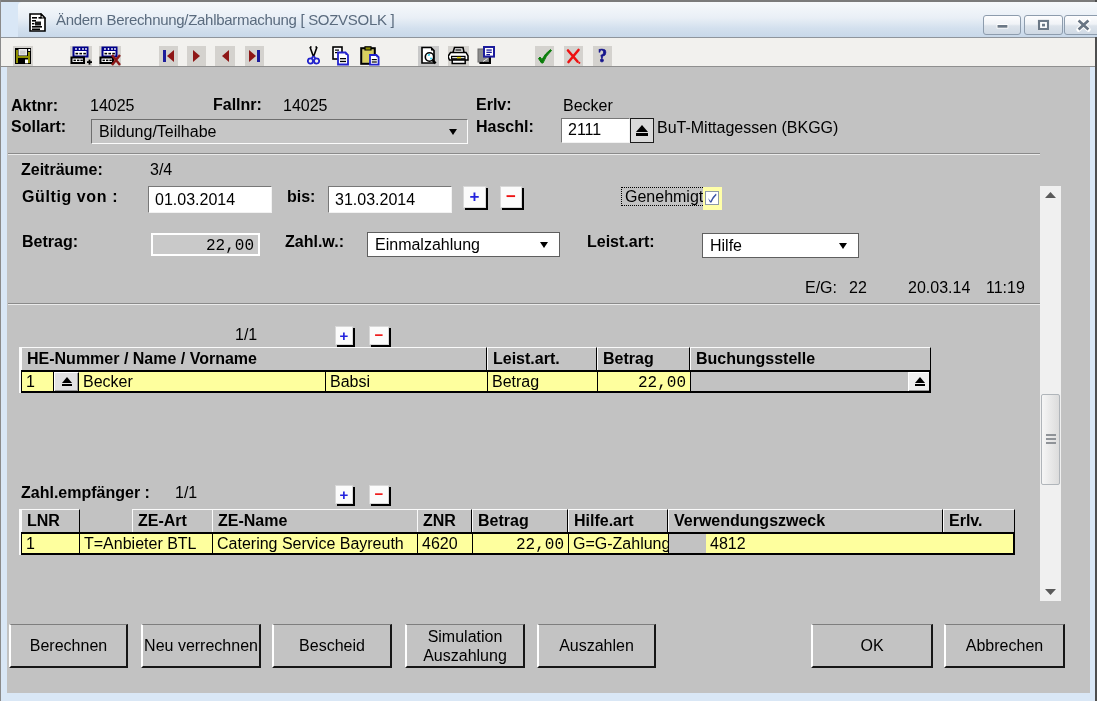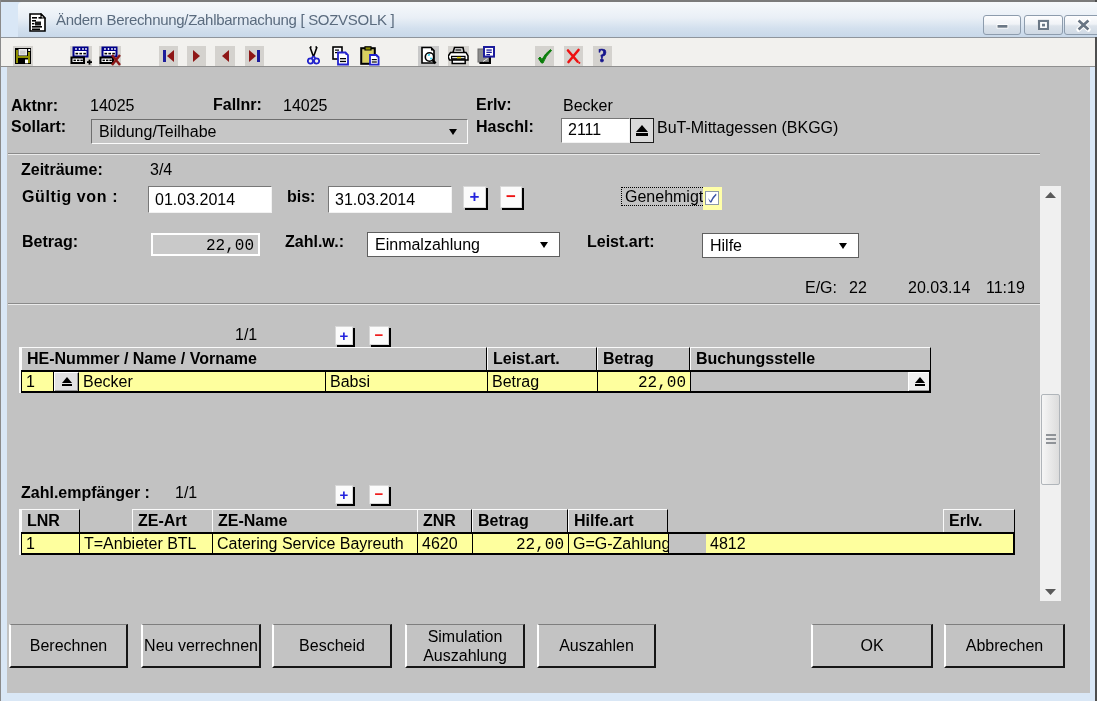--- a/index.html
+++ b/index.html
@@ -364,20 +364,21 @@
 <div class="pm" style="left:369px;top:485px;width:20px;height:19px;color:#ee1111;font-size:15px;line-height:16px;">−</div>
 
 <div class="abs" style="left:19px;top:509px;width:2px;height:46px;background:#fafafa;"></div>
 <div class="abs" style="left:21px;top:509px;width:994px;height:23px;">
   <div class="hcell" style="left:0;width:59px;">LNR</div>
   <div class="hcell" style="left:67px;width:132px;margin-left:44px;">ZE-Art</div>
   <div class="hcell" style="left:191px;width:242px;">ZE-Name</div>
   <div class="hcell" style="left:396px;width:55px;">ZNR</div>
   <div class="hcell" style="left:451px;width:96px;">Betrag</div>
   <div class="hcell" style="left:547px;width:100px;">Hilfe.art</div>
+  <div class="hcell" style="left:647px;width:275px;">Verwendungszweck</div>
   <div class="hcell" style="left:922px;width:72px;">Erlv.</div>
 </div>
 <div class="abs" style="left:21px;top:532px;width:994px;height:23px;border-top:2px solid #000;border-bottom:2px solid #000;border-left:1px solid #000;border-right:2px solid #000;overflow:hidden;">
   <div class="ycell" style="left:0;width:58px;">1</div>
   <div class="ycell" style="left:58px;width:133px;">T=Anbieter BTL</div>
   <div class="ycell" style="left:191px;width:205px;">Catering Service Bayreuth</div>
   <div class="ycell" style="left:396px;width:55px;">4620</div>
   <div class="ycell mono" style="left:451px;width:96px;text-align:right;padding:2px 4px 0 0;">22,00</div>
   <div class="ycell" style="left:547px;width:100px;">G=G-Zahlung</div>
   <div class="ycell" style="left:684px;width:275px;">4812</div>

